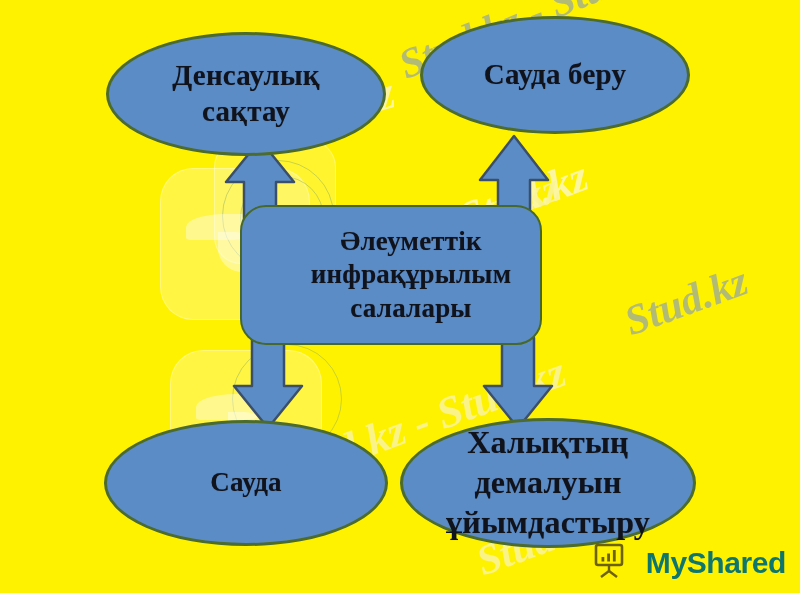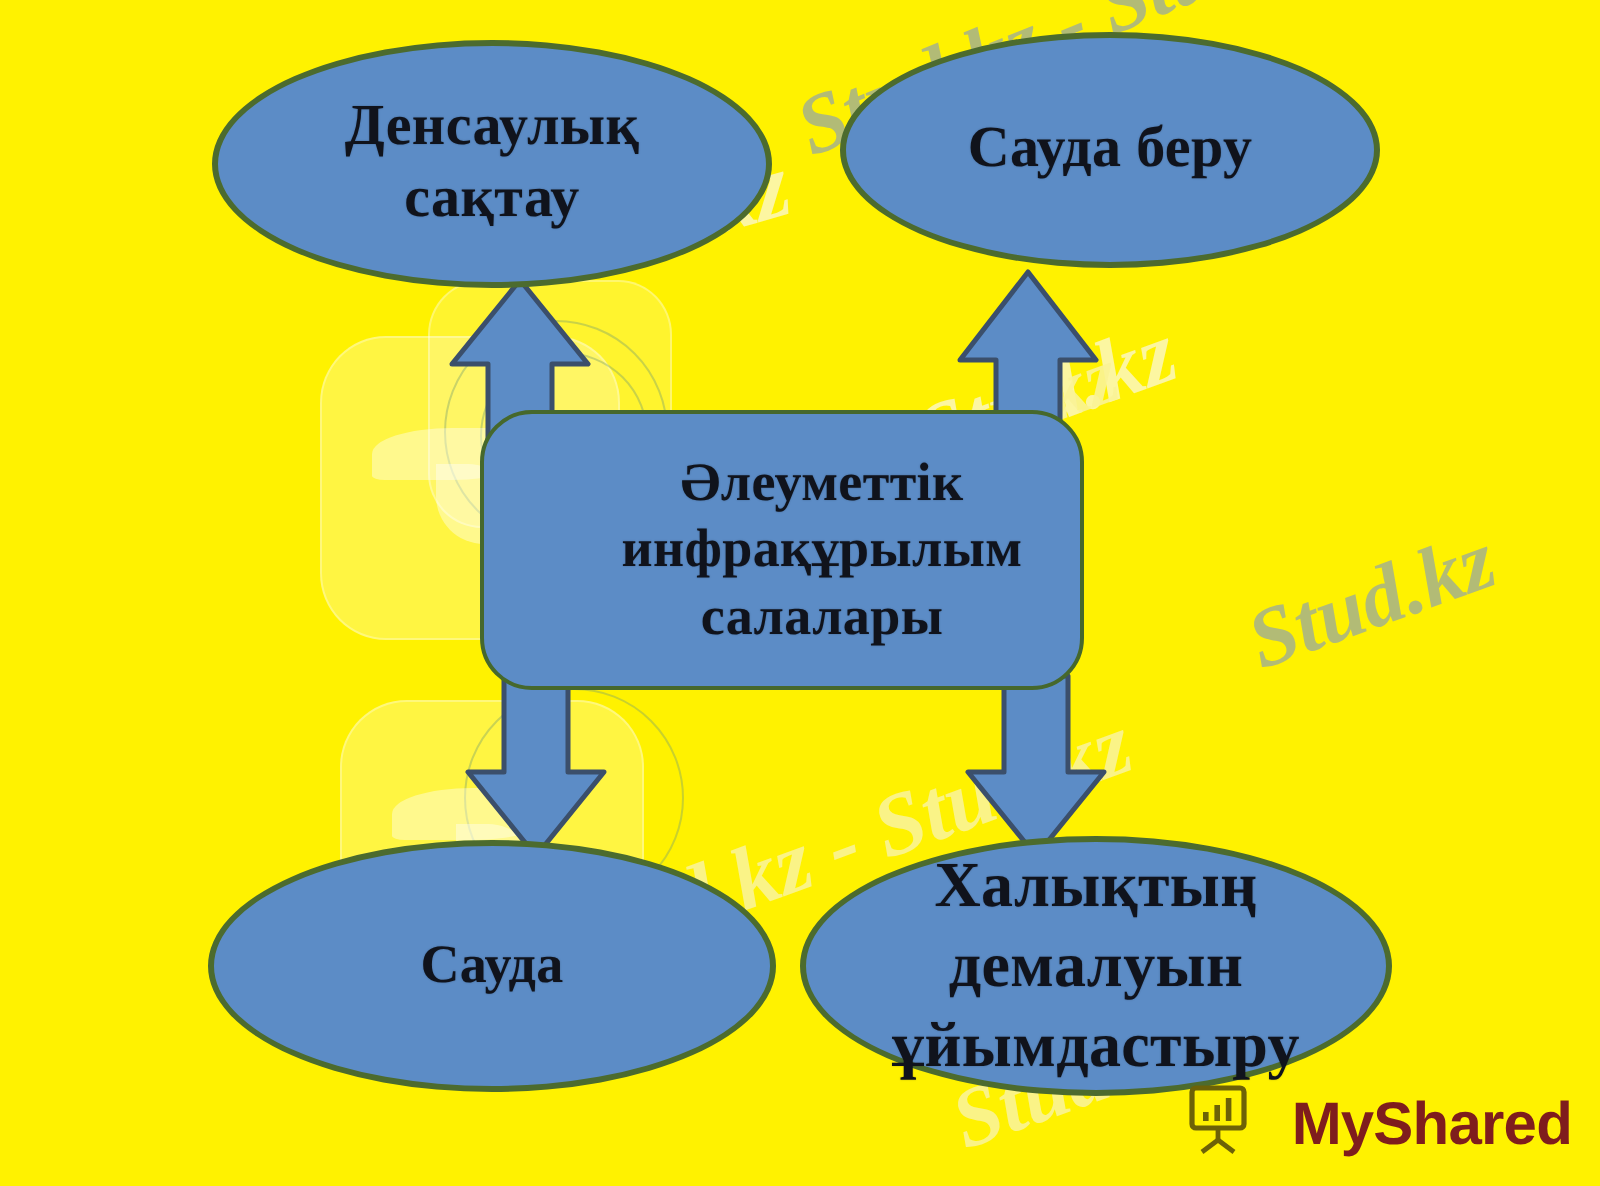--- a/index.html
+++ b/index.html
@@ -80,21 +80,21 @@
     border: 2px solid #46682c;
     border-radius: 26px;
   }
   .node-label {
     font-weight: 700;
     line-height: 1.24;
     letter-spacing: 0.2px;
     text-shadow: 0 0 1px rgba(0,0,0,0.25);
   }
 
-  #ellipse-health  { left: 106px; top: 20px;  width: 280px; height: 124px; }
+  #ellipse-health  { left: 106px; top: 32px;  width: 280px; height: 124px; }
   #ellipse-health .node-label { font-size: 29px; }
 
   #ellipse-education { left: 420px; top: 16px; width: 270px; height: 118px; }
   #ellipse-education .node-label { font-size: 29px; }
 
   #center-box { left: 240px; top: 205px; width: 302px; height: 140px; padding-left: 40px; }
   #center-box .node-label { font-size: 27px; }
 
   #ellipse-trade { left: 104px; top: 420px; width: 284px; height: 126px; }
   #ellipse-trade .node-label { font-size: 27px; }
@@ -116,21 +116,21 @@
     bottom: 10px;
     z-index: 30;
     display: flex;
     align-items: center;
     gap: 8px;
   }
   #brand-logo .brand-text {
     font-family: "Liberation Sans", "DejaVu Sans", sans-serif;
     font-size: 30px;
     font-weight: 600;
-    color: #7f1d1d;
+    color: #0f766e;
     letter-spacing: -0.4px;
     margin-left: 12px;
   }
 </style>
 </head>
 <body>
 
 <div id="stage">
 
   <div class="ghost-mark" style="left:160px; top:140px; width:200px; height:220px;">

